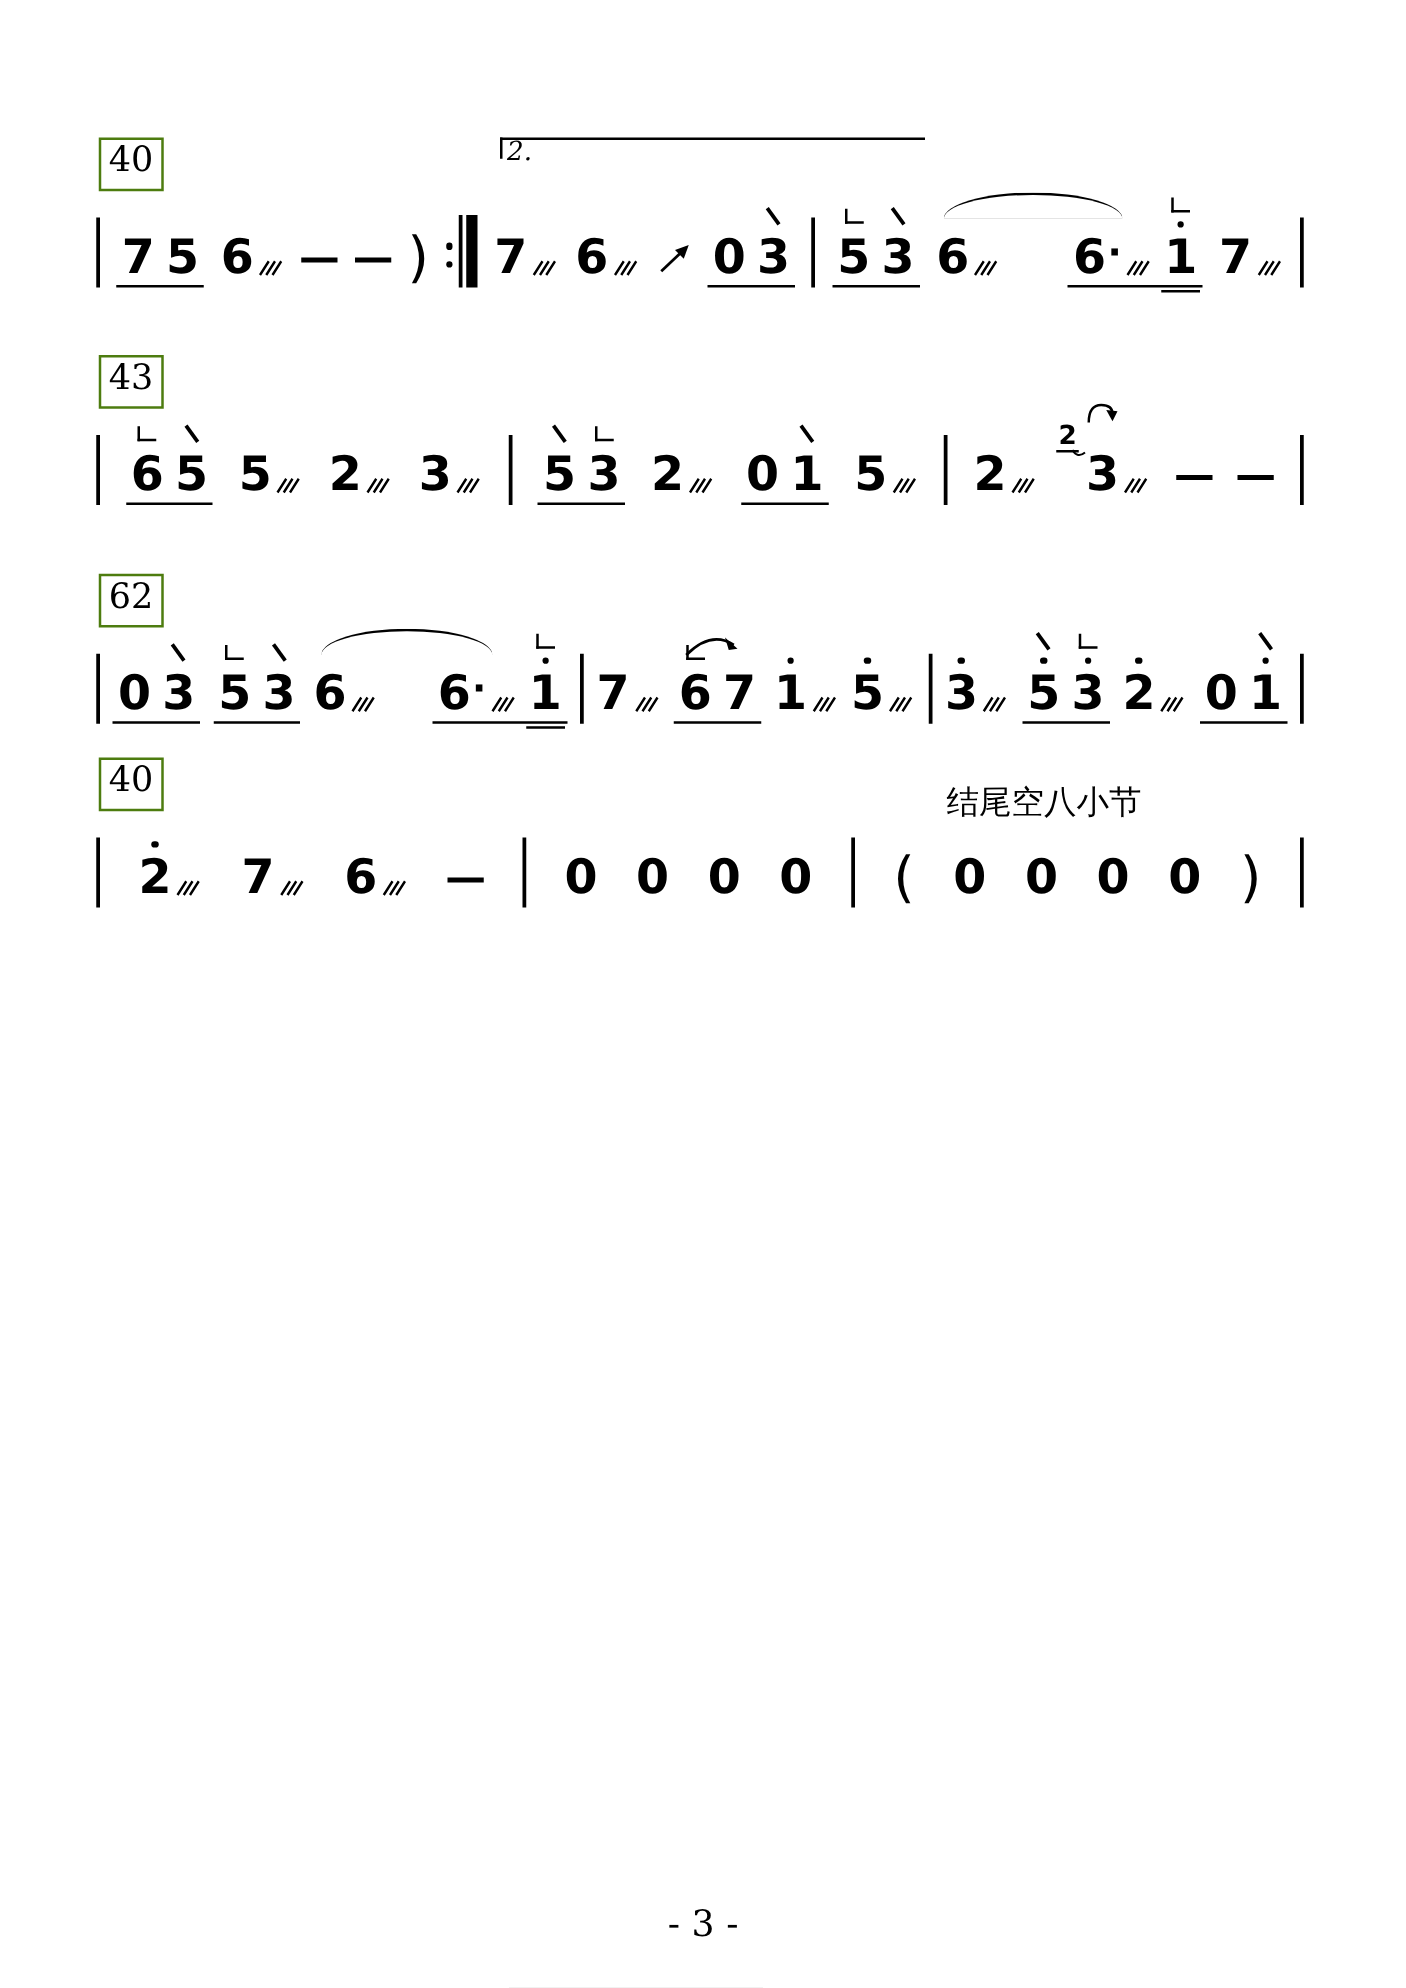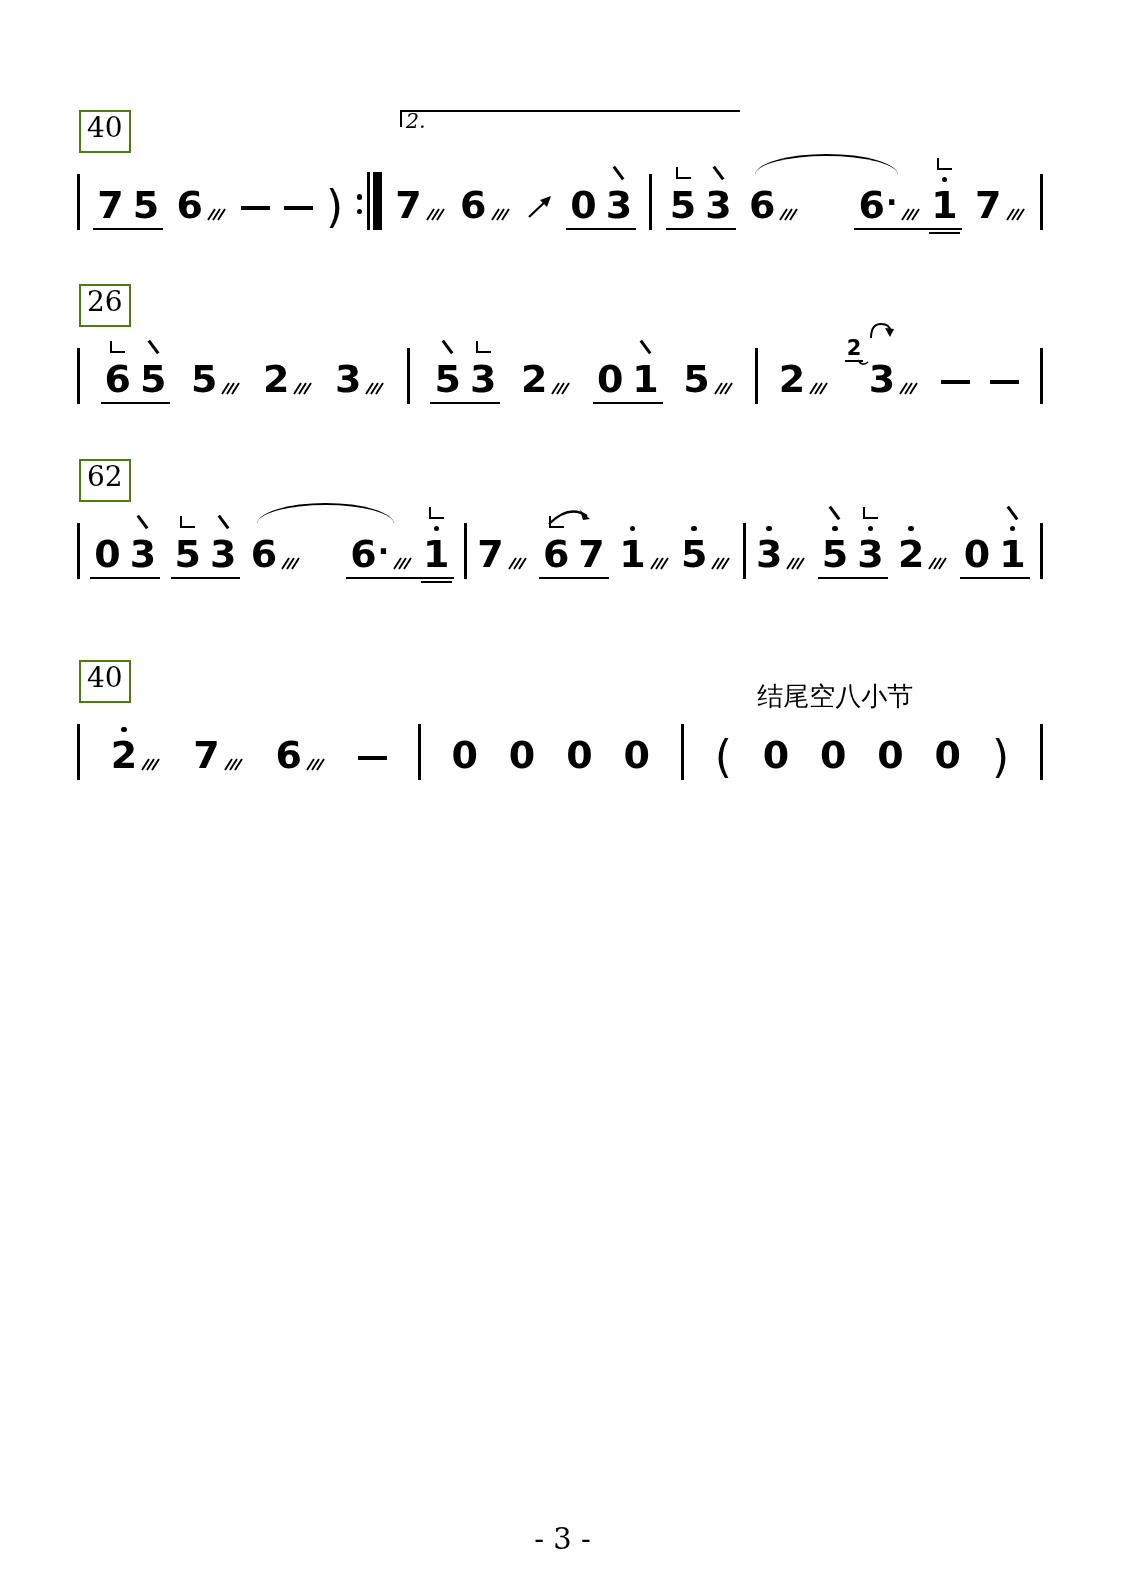--- a/index.html
+++ b/index.html
@@ -190,21 +190,21 @@
               <span class="digit">7</span>
             </span>
             <span class="trem">
               <svg width="21" height="15" viewBox="0 0 21 15" xmlns="http://www.w3.org/2000/svg">
                 <path d="M2 14 L9 3 M7 14 L14 3 M12 14 L19 3" stroke="#000" stroke-width="1.9" fill="none"></path>
               </svg>
             </span>
           </span>
           <span class="bl"></span>
         </div></div>
-      <div class="system" style="top: 284px;"><span class="mbox">26</span><div class="line">
+      <div class="system" style="top: 284px;"><span class="mbox">43</span><div class="line">
           <span class="bl"></span>
           <span class="group">
             <span class="note ing">
               <span class="stack">
                 <span class="orn-corner"></span>
                 <span class="digit">6</span>
               </span>
             </span>
             <span class="note ing">
               <span class="stack">
@@ -487,21 +487,21 @@
             <span class="note ing">
               <span class="stack">
                 <span class="orn-accent"></span>
                 <span class="hidot"></span>
                 <span class="digit">1</span>
               </span>
             </span>
           </span>
           <span class="bl"></span>
         </div></div>
-      <div class="system" style="top: 660px;"><div class="anno">结尾空八小节</div><span class="mbox">40</span><div class="line">
+      <div class="system" style="top: 606px;"><div class="anno">结尾空八小节</div><span class="mbox">40</span><div class="line">
           <span class="bl"></span>
           <span class="note">
             <span class="stack">
               <span class="hidot"></span>
               <span class="digit">2</span>
             </span>
             <span class="trem">
               <svg width="21" height="15" viewBox="0 0 21 15" xmlns="http://www.w3.org/2000/svg">
                 <path d="M2 14 L9 3 M7 14 L14 3 M12 14 L19 3" stroke="#000" stroke-width="1.9" fill="none"></path>
               </svg>

